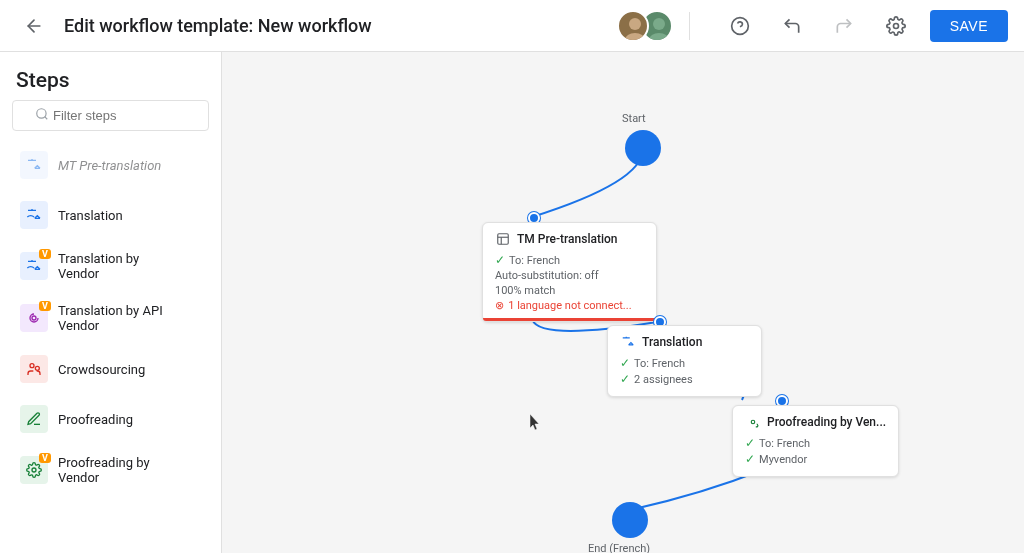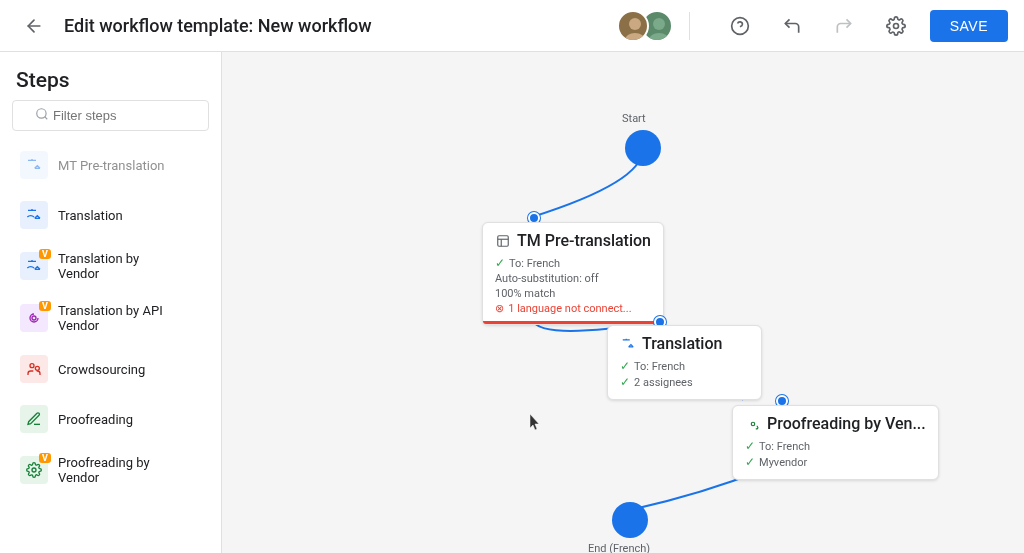--- a/index.html
+++ b/index.html
@@ -123,21 +123,21 @@
     .sidebar-items { overflow-y: auto; flex: 1; }
     .sidebar-item {
       display: flex;
       align-items: center;
       padding: 10px 14px;
       cursor: pointer;
       border-radius: 4px;
       margin: 2px 6px;
       gap: 10px;
     }
-    .sidebar-item.grayed { opacity: 0.5; }
+    .sidebar-item.grayed { opacity: 0.5; font-style: italic; }
     .step-icon {
       width: 28px;
       height: 28px;
       border-radius: 4px;
       display: flex;
       align-items: center;
       justify-content: center;
       font-size: 14px;
       flex-shrink: 0;
       color: #5f6368;
@@ -173,21 +173,21 @@
       border-radius: 6px;
       padding: 8px 12px;
       min-width: 160px;
       box-shadow: 0 1px 3px rgba(0,0,0,0.12);
     }
     .node-header {
       display: flex;
       align-items: center;
       gap: 6px;
       margin-bottom: 6px;
-      font-size: 16px;
+      font-size: 12px;
       font-weight: 500;
       color: #202124;
     }
     .node-icon {
       width: 16px;
       height: 16px;
       display: flex;
       align-items: center;
       justify-content: center;
       font-size: 11px;

